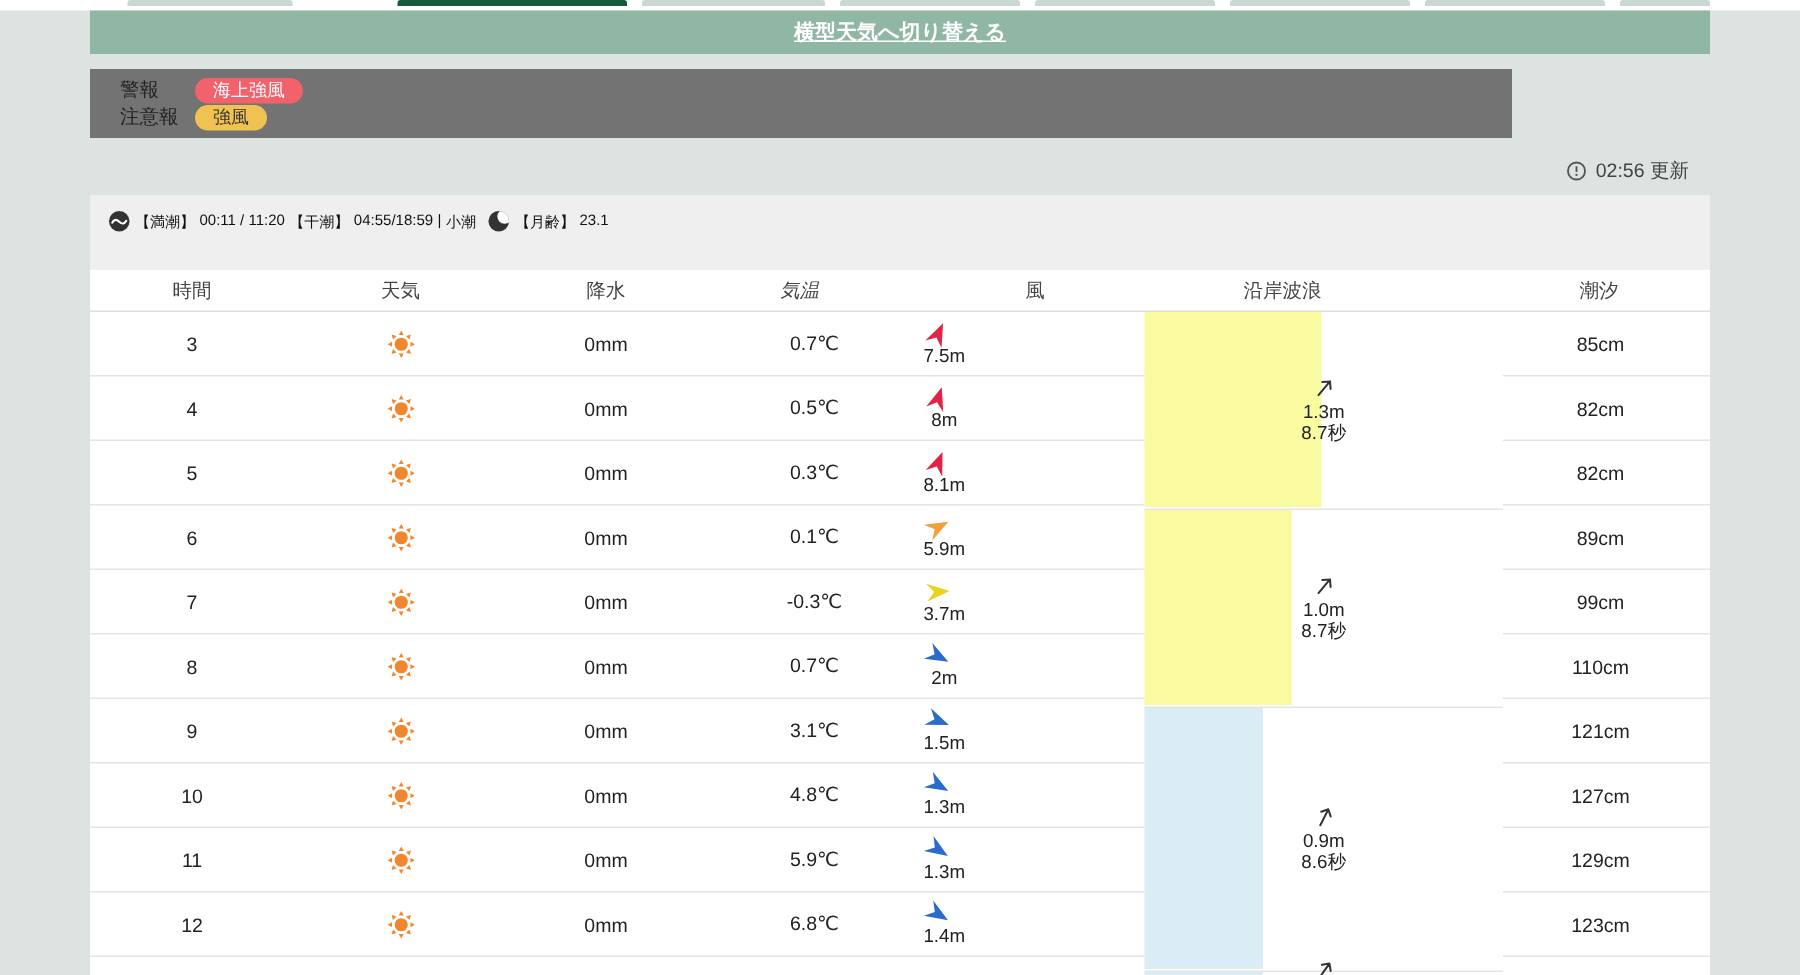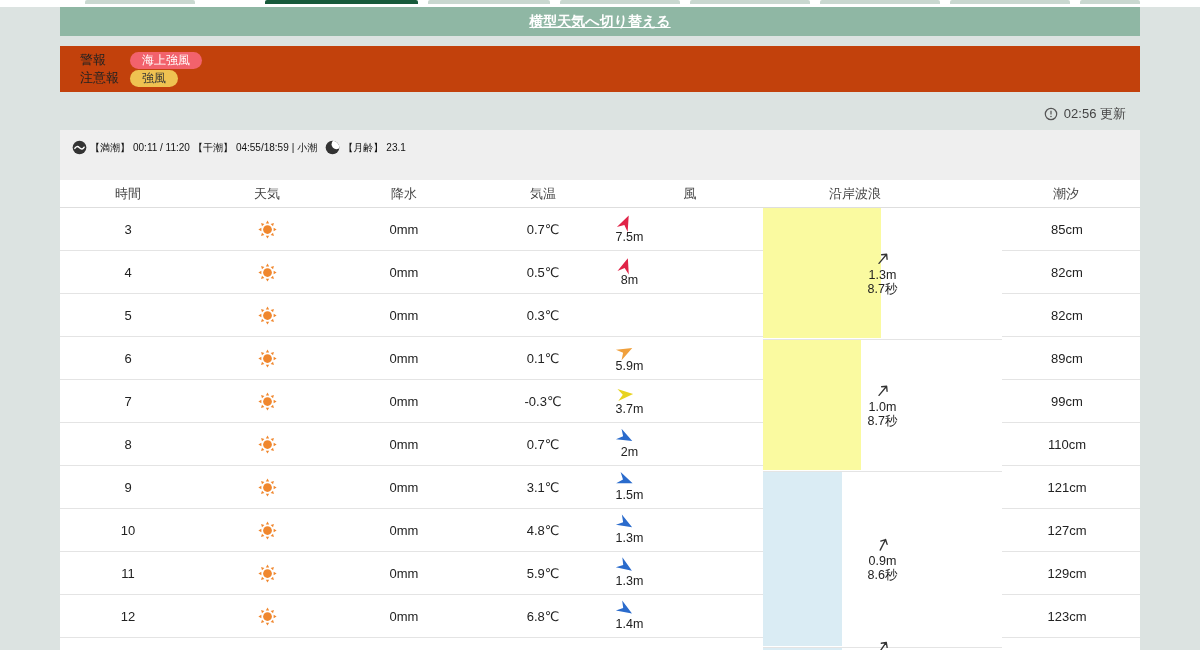--- a/index.html
+++ b/index.html
@@ -19,22 +19,22 @@
   .tab.t6 { left:820px; width:120px; }
   .tab.t7 { left:950px; width:120px; }
   .tab.t8 { left:1080px; width:60px; }
 
   
   .greenbar { position:absolute; top:7px; left:60px; width:1080px; height:29px;
               background:#8fb7a4; display:flex; align-items:center; justify-content:center; }
   .switch-link { color:#ffffff; font-size:14px; font-weight:bold; text-decoration:underline; cursor:pointer; }
 
   
-  .alertbox { position:absolute; top:46px; left:60px; width:1080px; height:46px;
-              background:#c2410c; padding:5px 0 0 20px; }
+  .alertbox { position:absolute; top:46px; left:60px; width:948px; height:46px;
+              background:#737373; padding:5px 0 0 20px; }
   .alert-row { display:flex; align-items:center; height:18px; font-size:13px; color:#222; }
   .alert-label { width:50px; }
   .badge { display:inline-flex; align-items:center; justify-content:center;
            font-size:12px; border-radius:10px; padding:0 12px; height:17px; line-height:17px; cursor:pointer; }
   .badge-warning { background:#f2626c; color:#fff; }
   .badge-advisory { background:#efc251; color:#333; margin-left:0; }
 
   
   .update-row { position:absolute; top:105px; right:74px; display:flex; align-items:center;
                 gap:6px; font-size:13px; color:#444; }
@@ -42,21 +42,21 @@
   
   .card { position:absolute; top:130px; left:60px; width:1080px; height:520px; background:#ffffff; }
   .datebar { height:50px; background:#efefef; padding:7px 0 0 12px; color:#111; }
   .dl1 { display:flex; align-items:center; font-size:12.5px; gap:3px; }
   .date-title { font-size:15.5px; font-weight:bold; margin-right:5px; }
   .dl2 { display:flex; align-items:center; font-size:10px; gap:3px; margin-top:3px; }
   .ic { flex:0 0 auto; }
 
   .thead { position:relative; height:28px; border-bottom:1px solid #dedede; font-size:13px; color:#444; background:#fff; }
   .th { position:absolute; top:50%; transform:translate(-50%,-50%); white-space:nowrap; }
-  .th0 { left:68px; } .th1 { left:207px; } .th2 { left:344px; } .th3 { left:483px; }
+  .th0 { left:68px; } .th1 { left:207px; } .th2 { left:344px; } .th3 { left:473px;font-style:italic; }
   .th4 { left:630px; } .th5 { left:795px; } .th6 { left:1006px; }
 
   .rows { position:relative; height:442px; overflow:hidden; background:#fff; }
   .row { position:relative; height:43px; border-bottom:1px solid #e4e4e4; }
   .cell { position:absolute; top:0; height:100%; display:flex; align-items:center; justify-content:center;
           font-size:13px; color:#222; }
   .c-time    { left:0;    width:136px; }
   .c-weather { left:185px; width:44px; }
   .c-precip  { left:277px; width:134px; }
   .c-temp    { left:413px; width:140px; }
@@ -219,20 +219,26 @@
         <path d="M12 1.6 L13.9 5 L10.1 5 Z" transform="rotate(90 12 12)"></path>
         <path d="M12 1.6 L13.9 5 L10.1 5 Z" transform="rotate(135 12 12)"></path>
         <path d="M12 1.6 L13.9 5 L10.1 5 Z" transform="rotate(180 12 12)"></path>
         <path d="M12 1.6 L13.9 5 L10.1 5 Z" transform="rotate(225 12 12)"></path>
         <path d="M12 1.6 L13.9 5 L10.1 5 Z" transform="rotate(270 12 12)"></path>
         <path d="M12 1.6 L13.9 5 L10.1 5 Z" transform="rotate(315 12 12)"></path>
       </svg>
     </span>
     <span class="cell c-precip">0mm</span>
     <span class="cell c-temp">0.3℃</span>
+    <span class="cell c-wind">
+      <svg class="wind-arrow" viewBox="0 0 20 20" style="transform: rotate(-68deg); fill: rgb(224, 36, 72);">
+        <path d="M1 17 L19 10 L1 3 L6.8 10 Z"></path>
+      </svg>
+      <span class="wind-speed">8.1m</span>
+    </span>
     <span class="cell c-tide">82cm</span>
   </div>
 
   <div class="row">
     <span class="cell c-time">6</span>
     <span class="cell c-weather">
       <svg class="sun" viewBox="0 0 24 24" fill="#f0872e">
         <circle cx="12" cy="12" r="5"></circle>
         <path d="M12 1.6 L13.9 5 L10.1 5 Z"></path>
         <path d="M12 1.6 L13.9 5 L10.1 5 Z" transform="rotate(45 12 12)"></path>

